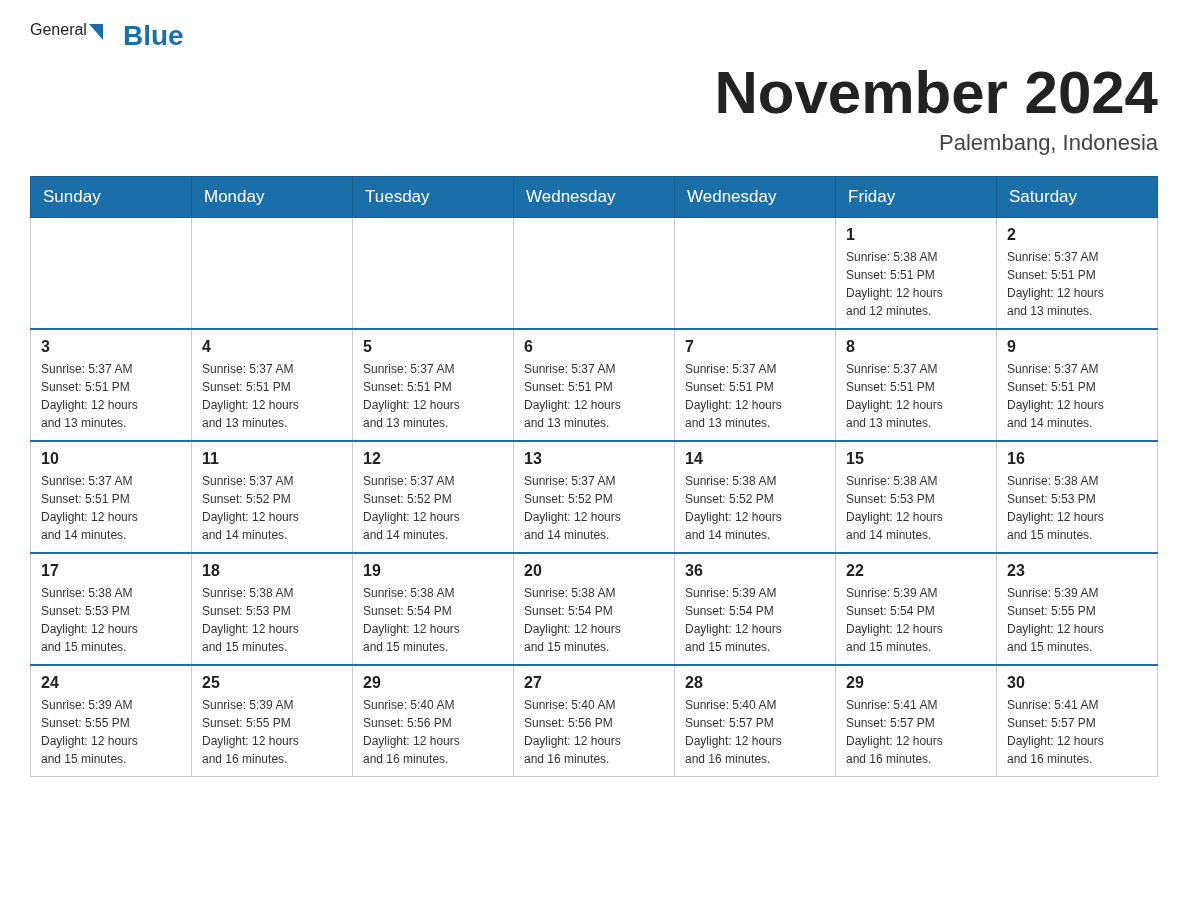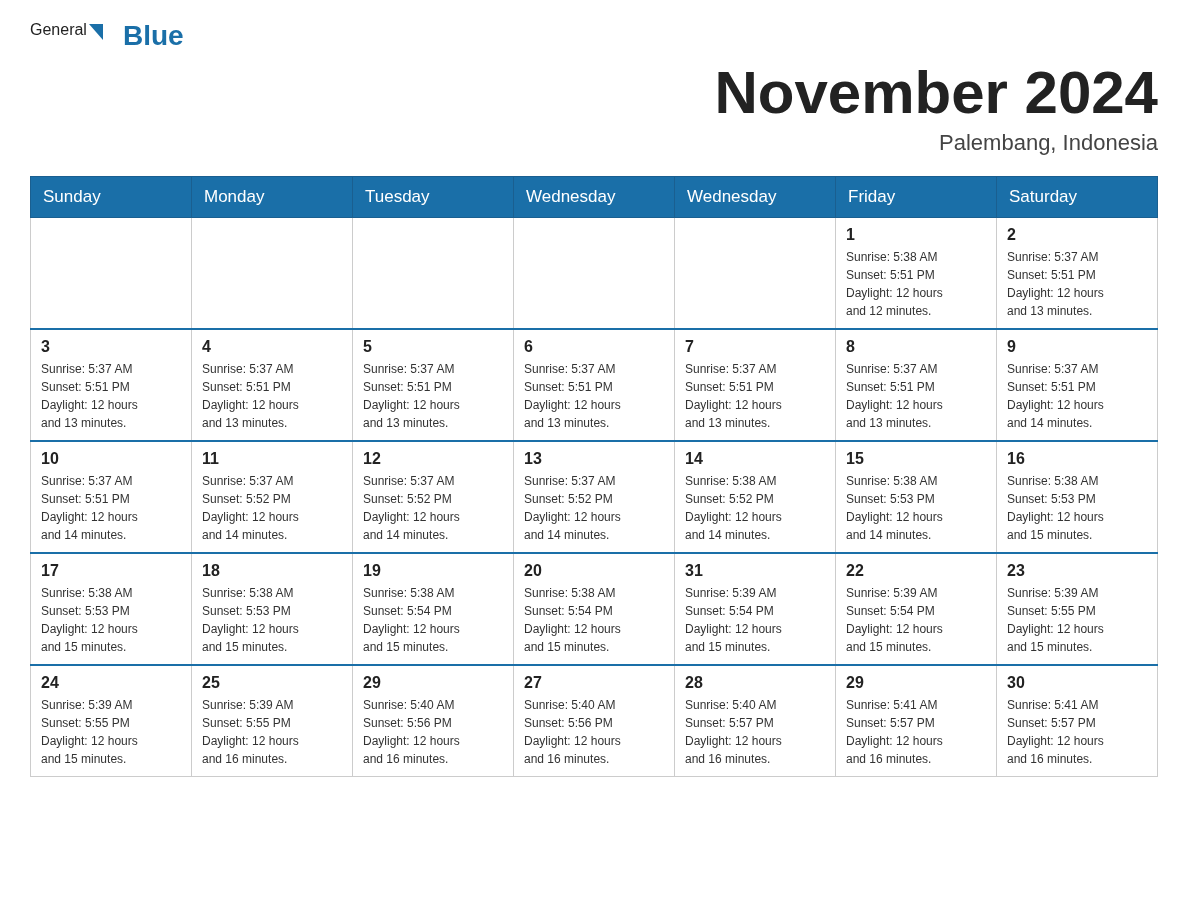--- a/index.html
+++ b/index.html
@@ -287,21 +287,21 @@
 and 15 minutes.</div>
         </td>
         <td>
           <span class="day-number">20</span>
           <div class="day-info" style="white-space: pre-line;">Sunrise: 5:38 AM
 Sunset: 5:54 PM
 Daylight: 12 hours
 and 15 minutes.</div>
         </td>
         <td>
-          <span class="day-number">31</span>
+          <span class="day-number">36</span>
           <div class="day-info" style="white-space: pre-line;">Sunrise: 5:39 AM
 Sunset: 5:54 PM
 Daylight: 12 hours
 and 15 minutes.</div>
         </td>
         <td>
           <span class="day-number">22</span>
           <div class="day-info" style="white-space: pre-line;">Sunrise: 5:39 AM
 Sunset: 5:54 PM
 Daylight: 12 hours

